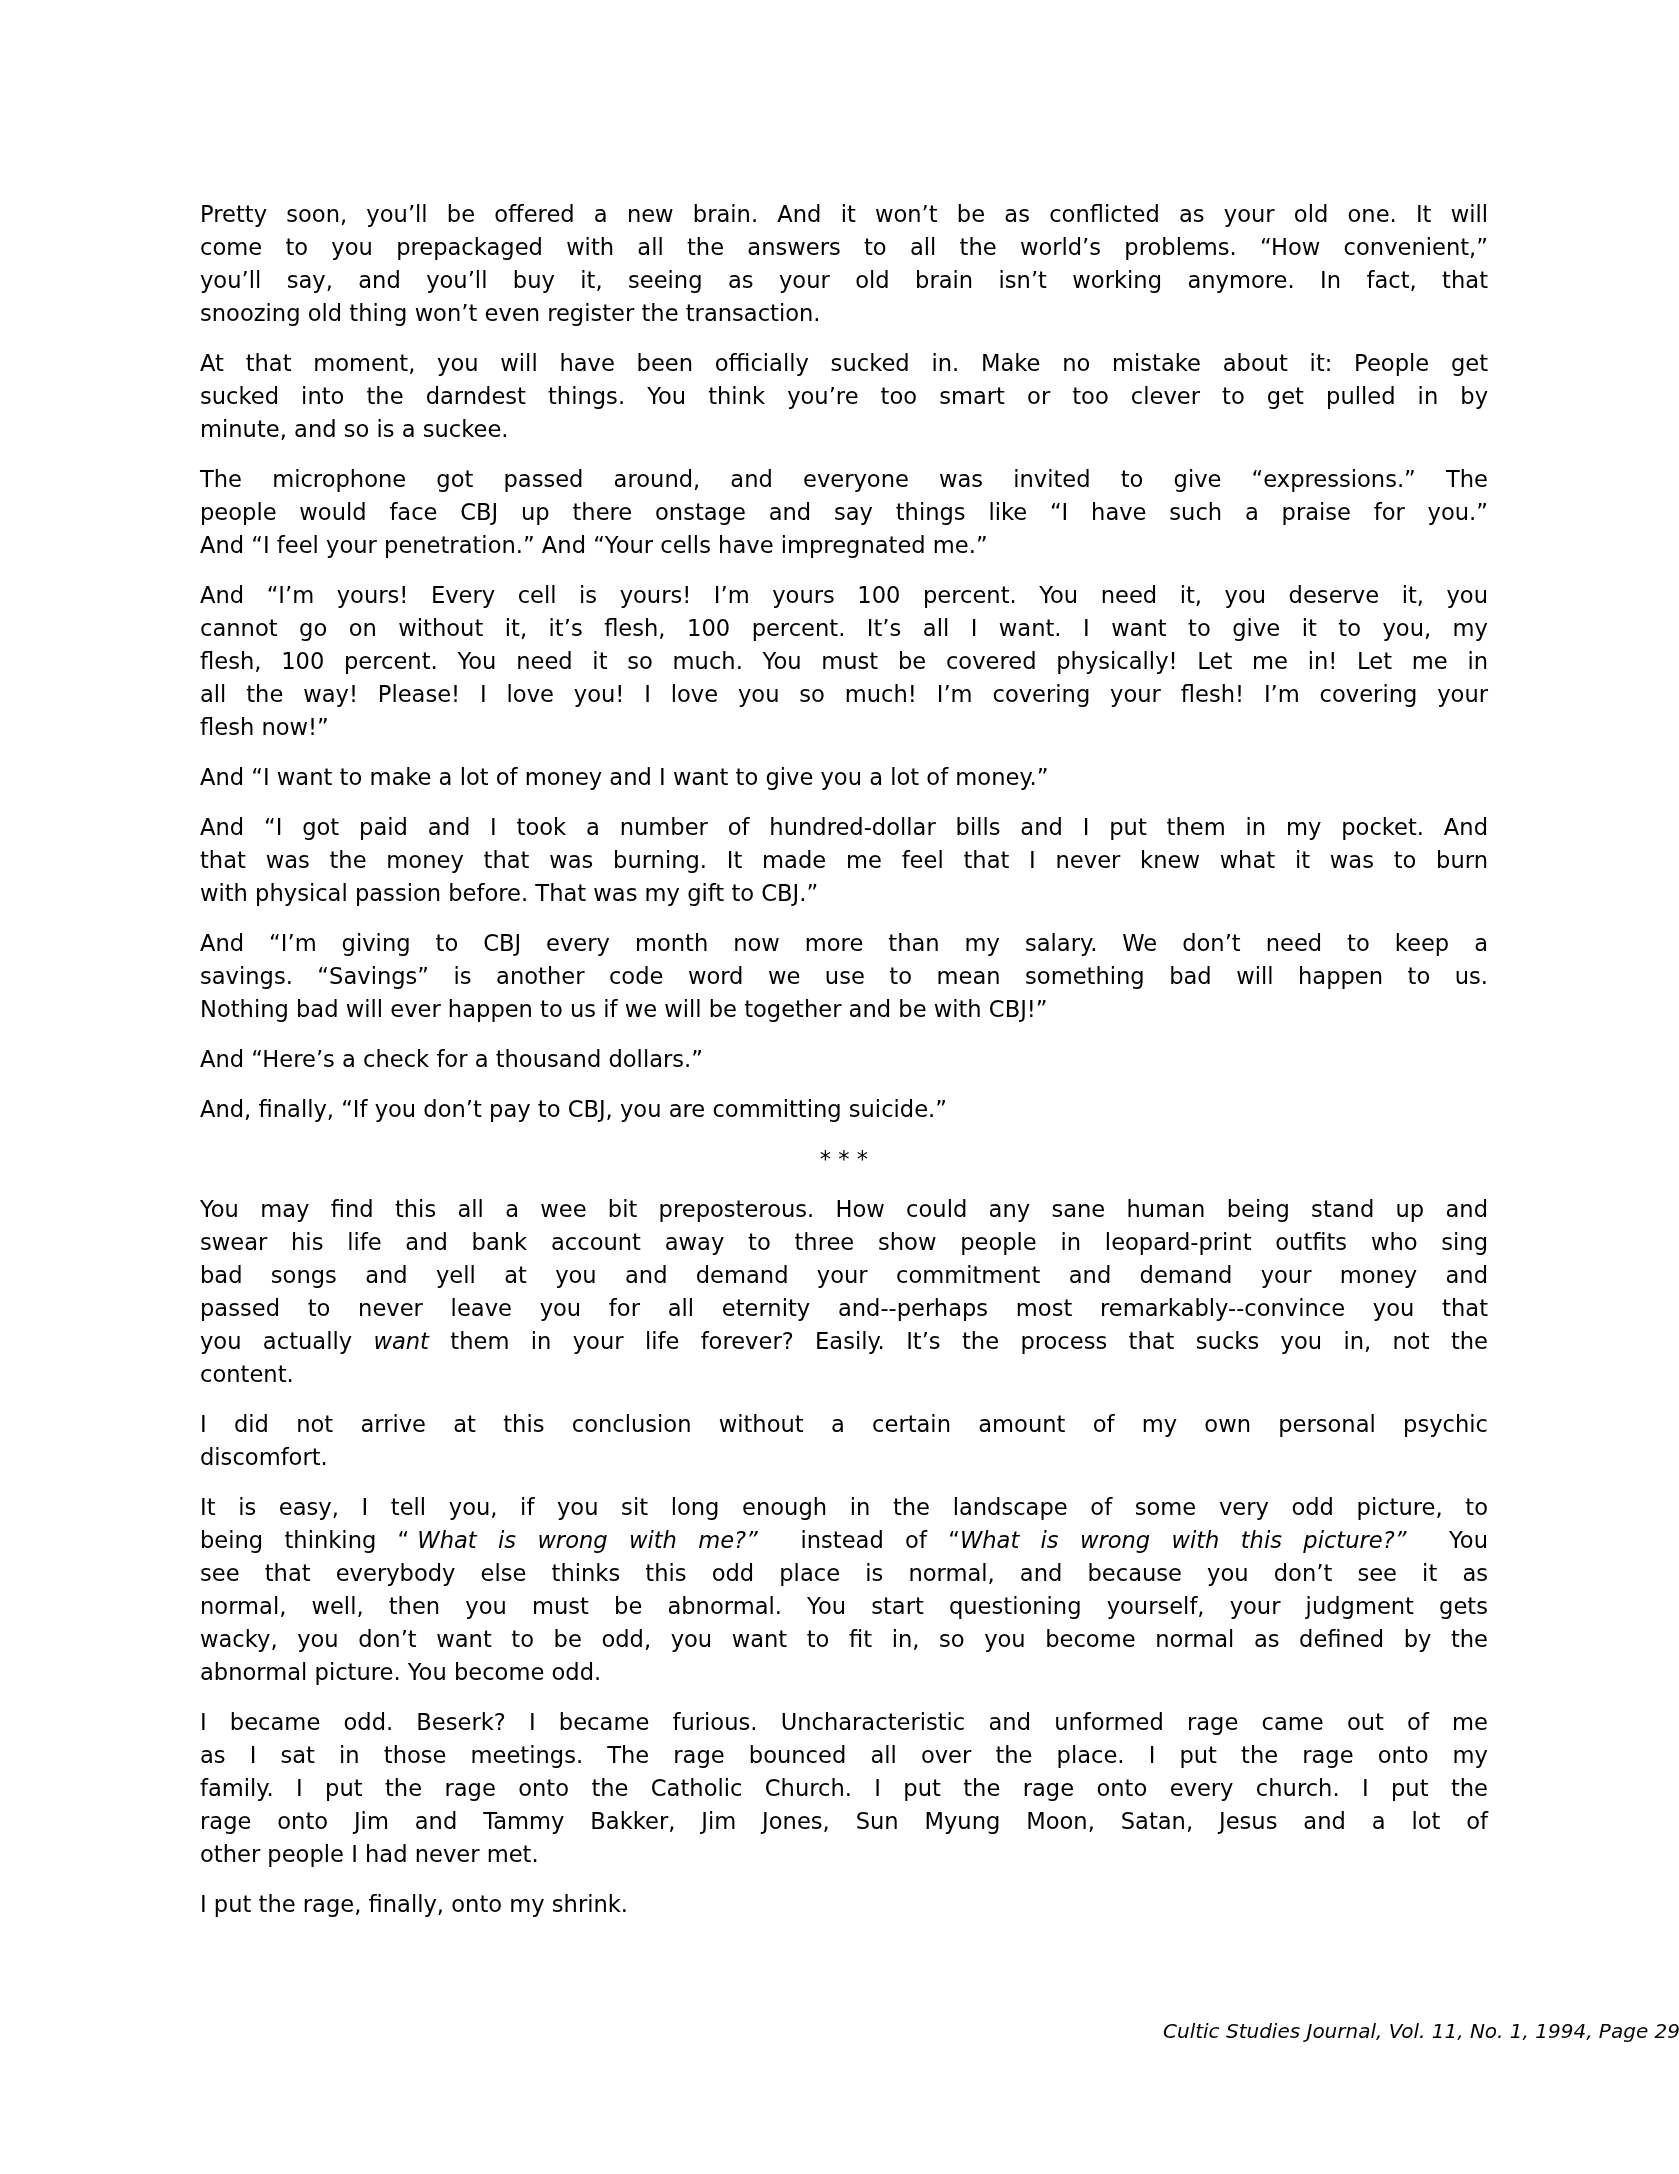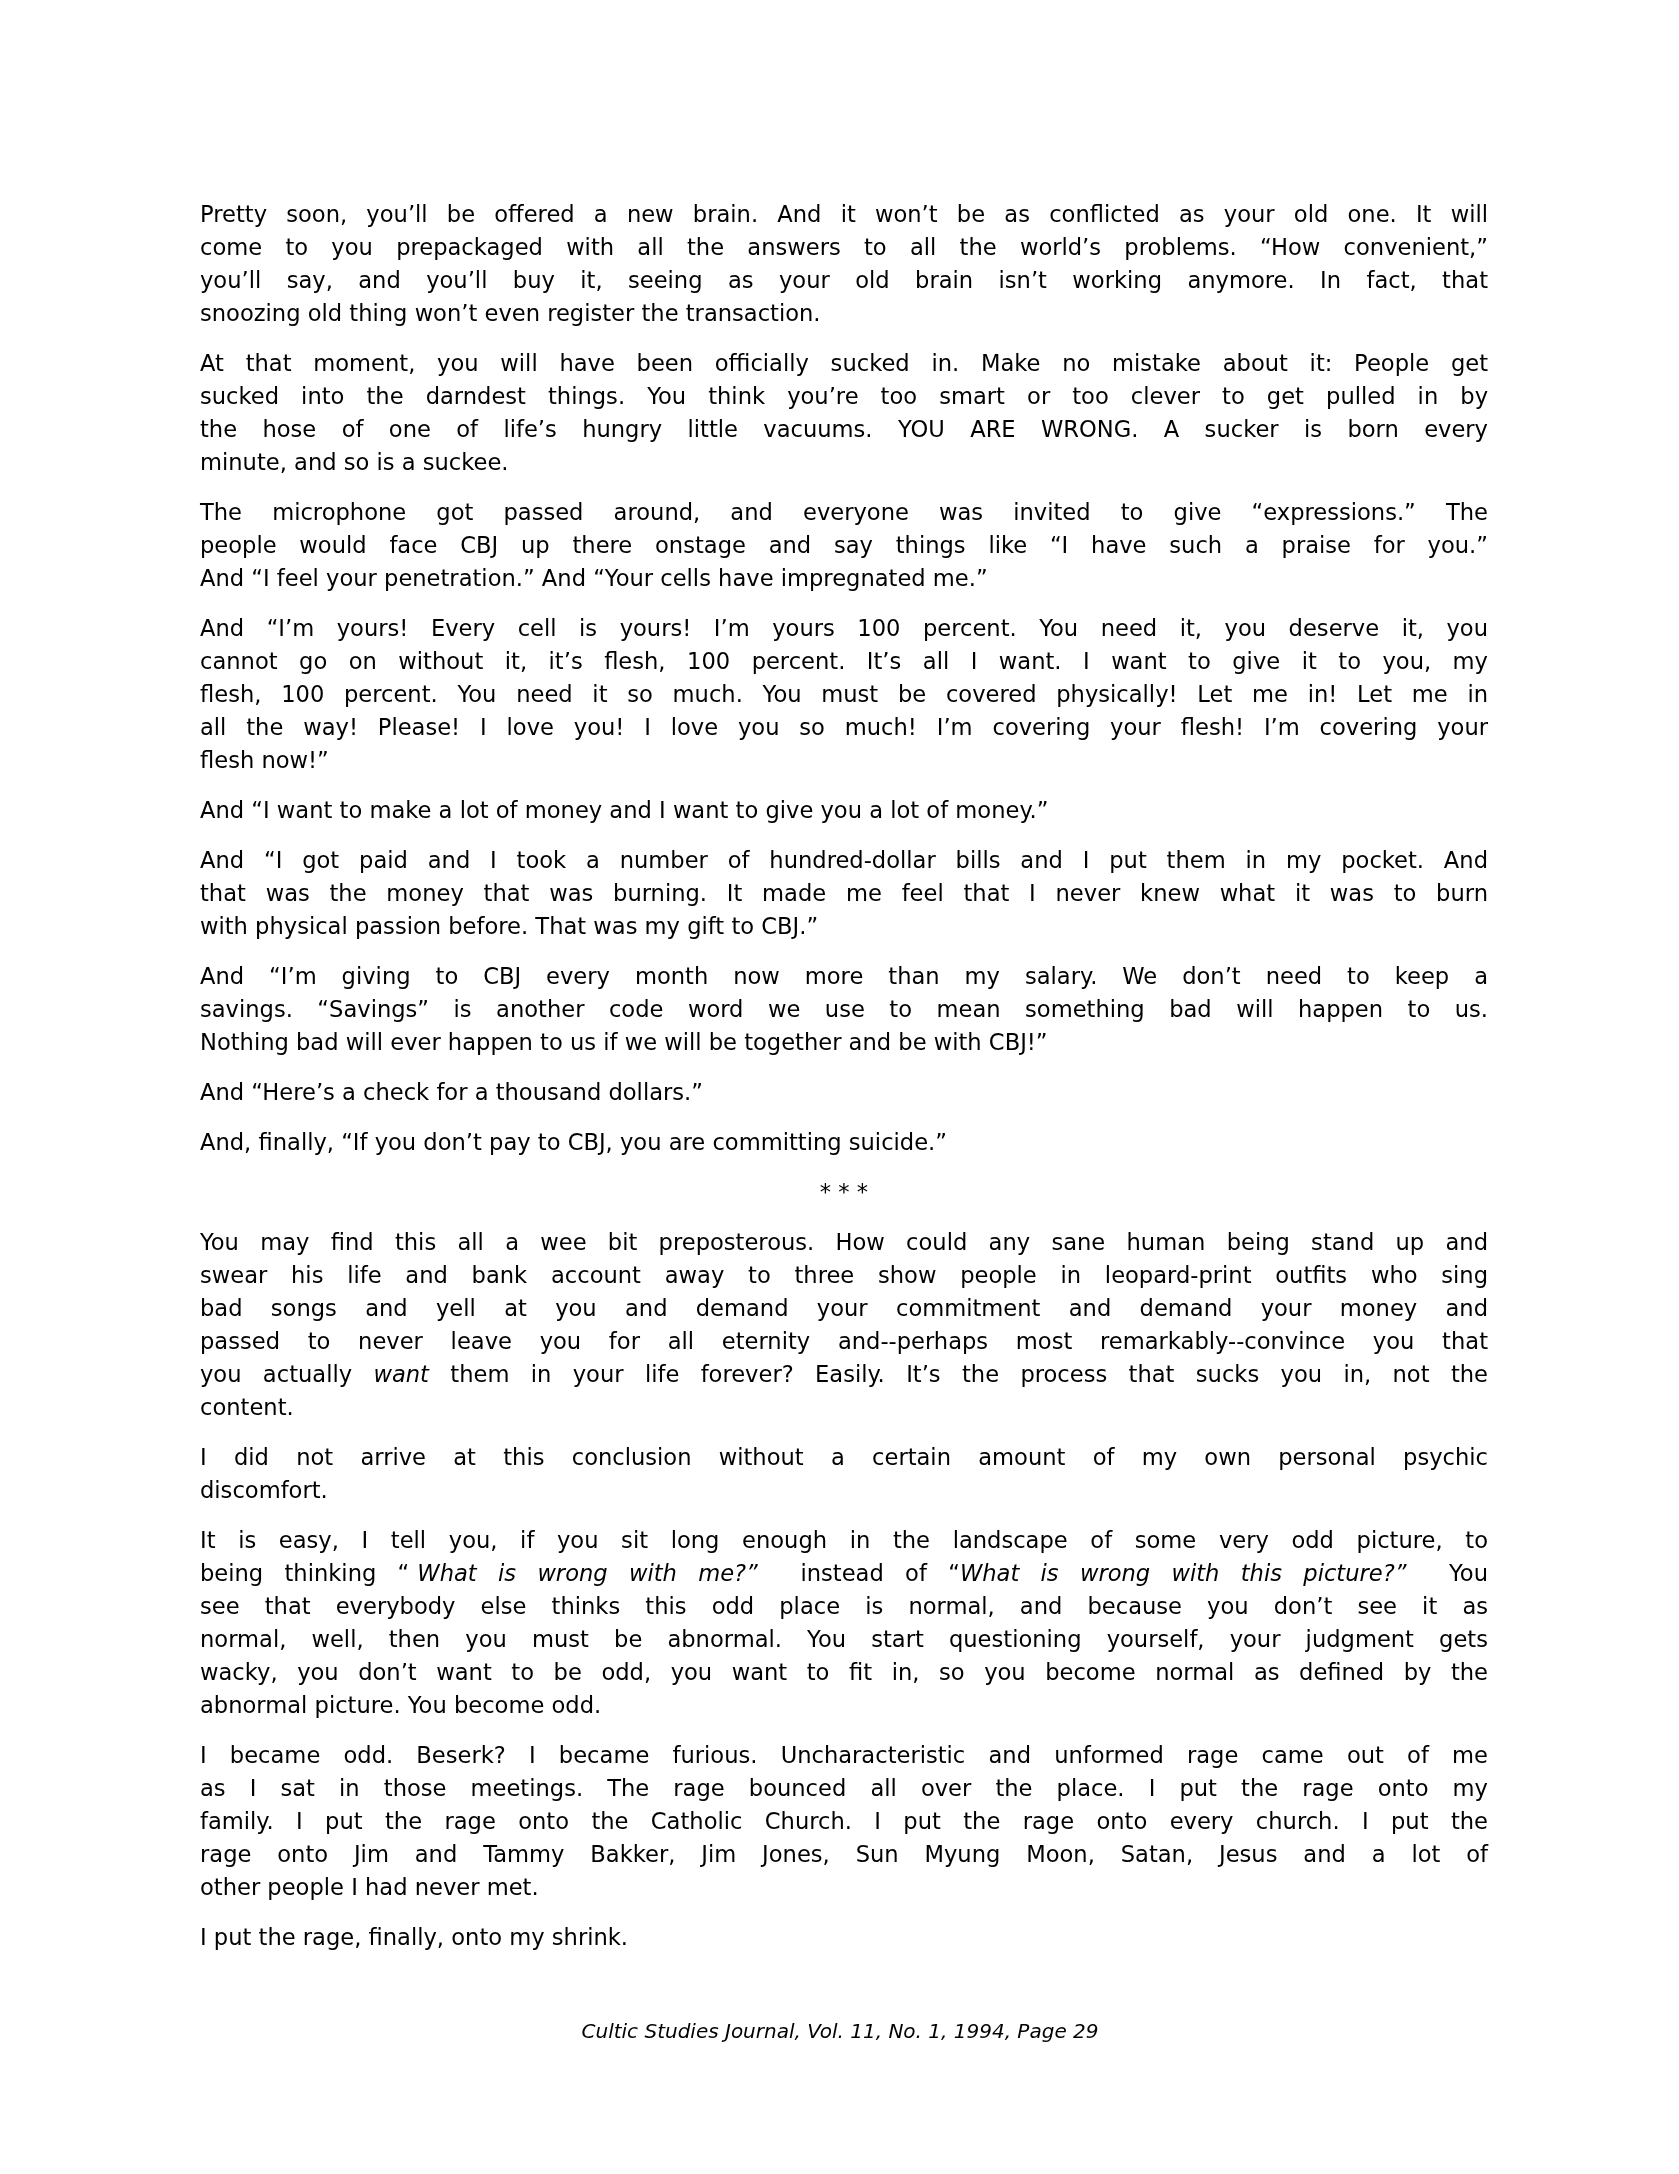--- a/index.html
+++ b/index.html
@@ -10,41 +10,40 @@
     font-family: "DejaVu Sans", sans-serif; font-size: 22.6px; color: #000000;
   }
   .para { margin: 0 0 17px 0; }
   .line {
     height: 33px; line-height: 33px; white-space: nowrap;
     text-align: justify; text-align-last: justify;
   }
   .line.last { text-align: left; text-align-last: left; }
   .sep { text-align: center; text-align-last: center; height: 33px; line-height: 33px; margin: 0 0 17px 0; }
   .footer {
-    position: absolute; left: 0; width: 1680px; top: 2019px; text-align: center;
+    position: absolute; left: 0; width: 1680px; top: 2019px; text-align: right;
     font-family: "DejaVu Sans", sans-serif; font-style: italic; font-size: 20px; color: #000000;
   }
   em { font-style: italic; }
 </style>
 </head>
 <body>
 
 <div class="page">
   <div class="body-text">
     <div id="paras-before">
         <div class="para">
           <div class="line">Pretty soon, you’ll be offered a new brain. And it won’t be as conflicted as your old one. It will</div>
           <div class="line">come to you prepackaged with all the answers to all the world’s problems. “How convenient,”</div>
           <div class="line">you’ll say, and you’ll buy it, seeing as your old brain isn’t working anymore. In fact, that</div>
           <div class="line last">snoozing old thing won’t even register the transaction.</div>
         </div>
         <div class="para">
           <div class="line">At that moment, you will have been officially sucked in. Make no mistake about it: People get</div>
           <div class="line">sucked into the darndest things. You think you’re too smart or too clever to get pulled in by</div>
-          <div class="line">the hose of one of life’s hungry little vacuums. YOU ARE WRONG. A sucker is born every</div>
           <div class="line last">minute, and so is a suckee.</div>
         </div>
         <div class="para">
           <div class="line">The microphone got passed around, and everyone was invited to give “expressions.” The</div>
           <div class="line">people would face CBJ up there onstage and say things like “I have such a praise for you.”</div>
           <div class="line last">And “I feel your penetration.” And “Your cells have impregnated me.”</div>
         </div>
         <div class="para">
           <div class="line">And “I’m yours! Every cell is yours! I’m yours 100 percent. You need it, you deserve it, you</div>
           <div class="line">cannot go on without it, it’s flesh, 100 percent. It’s all I want. I want to give it to you, my</div>

